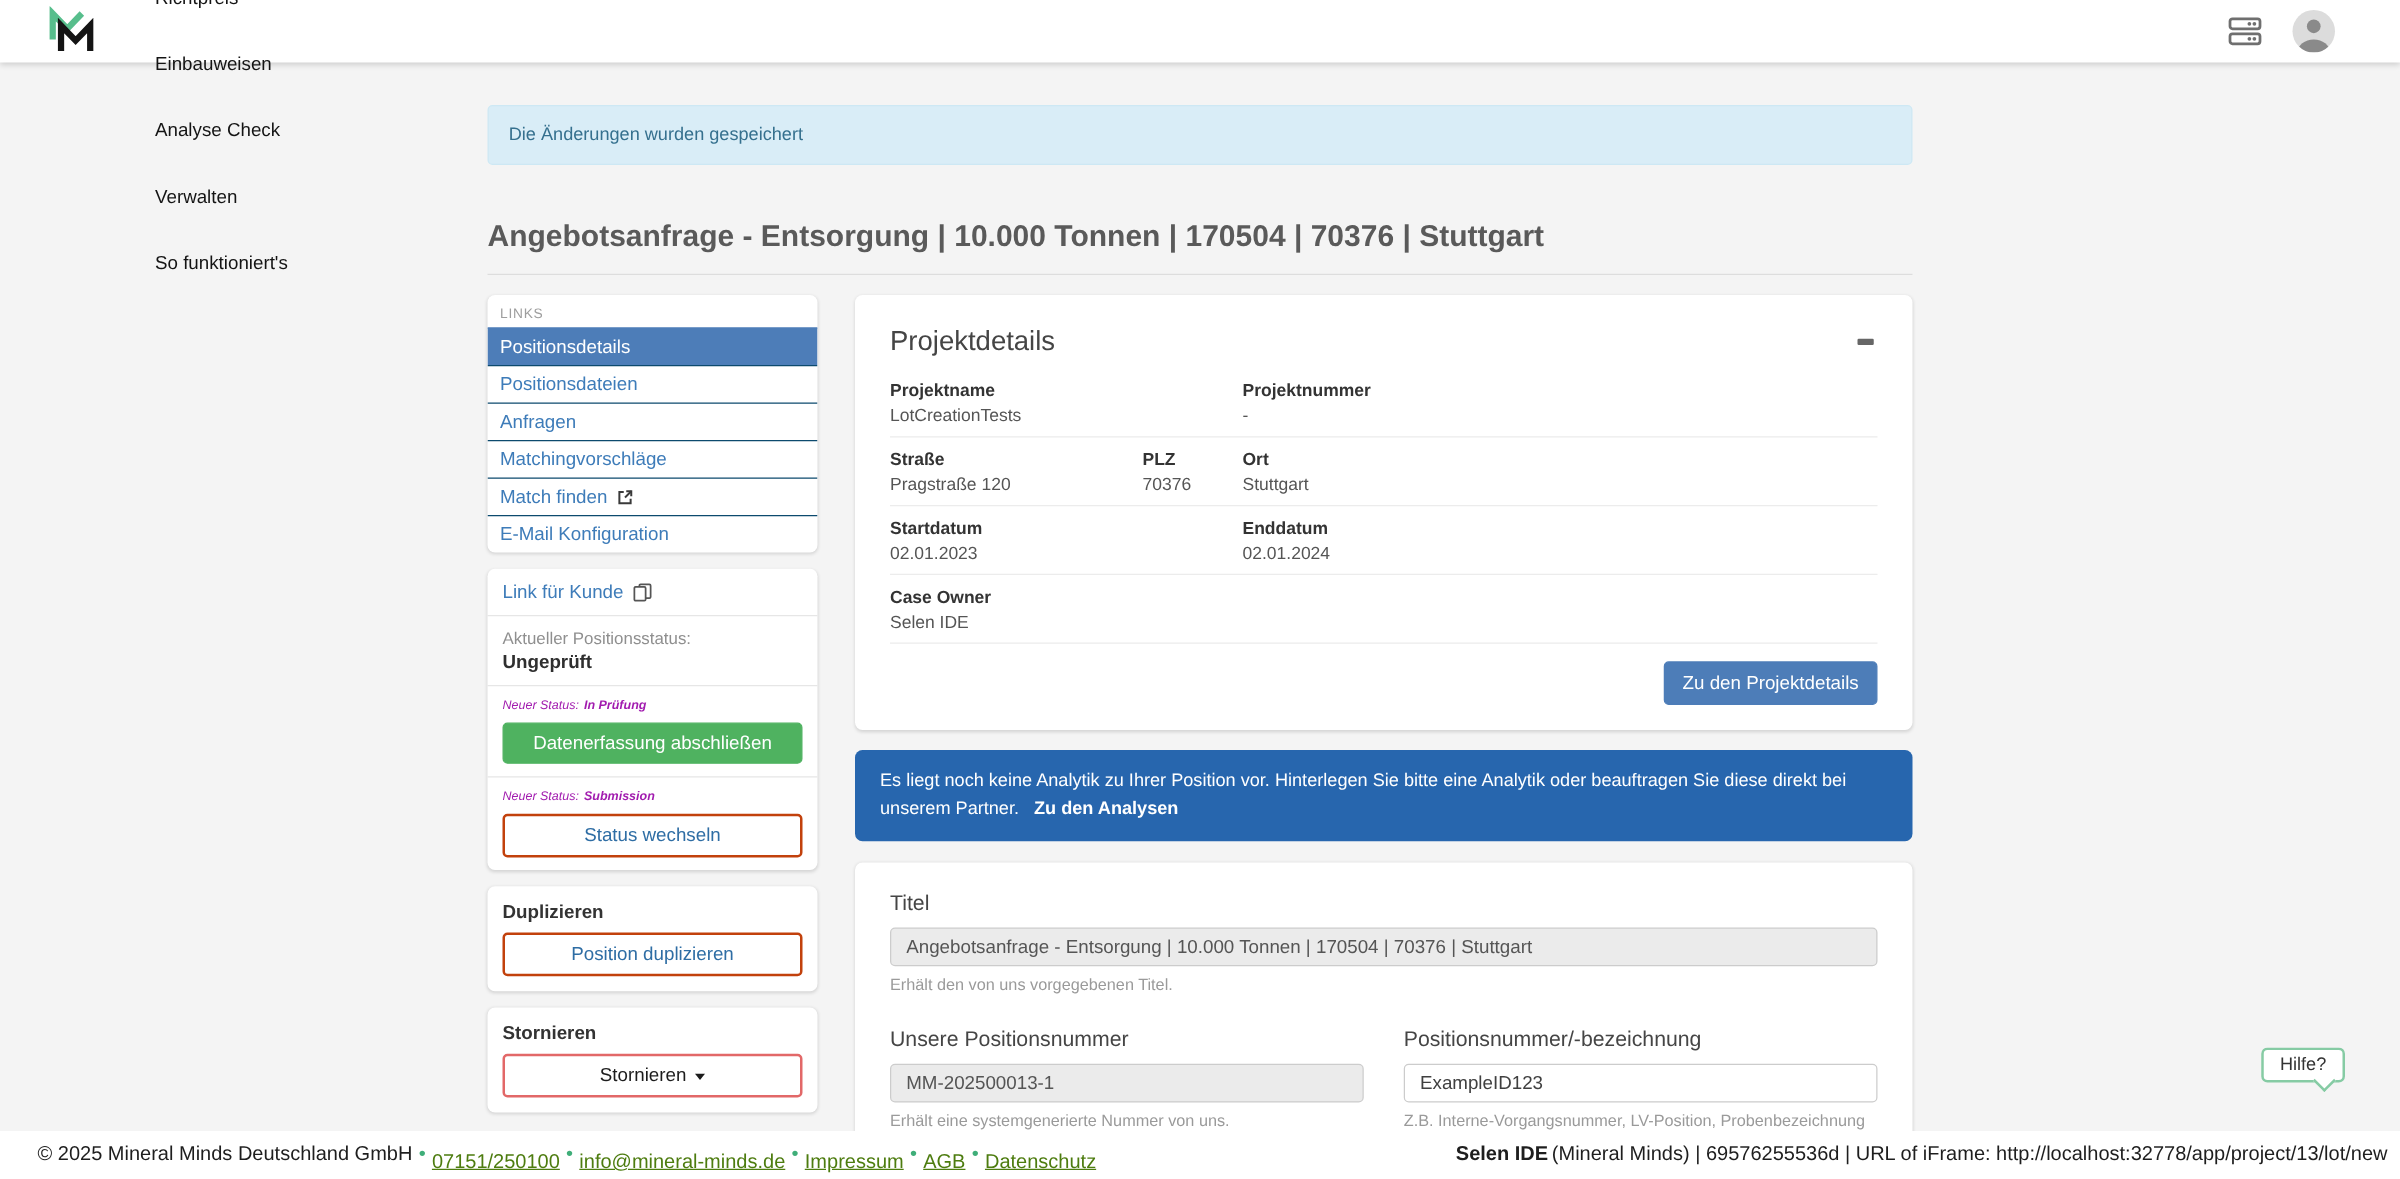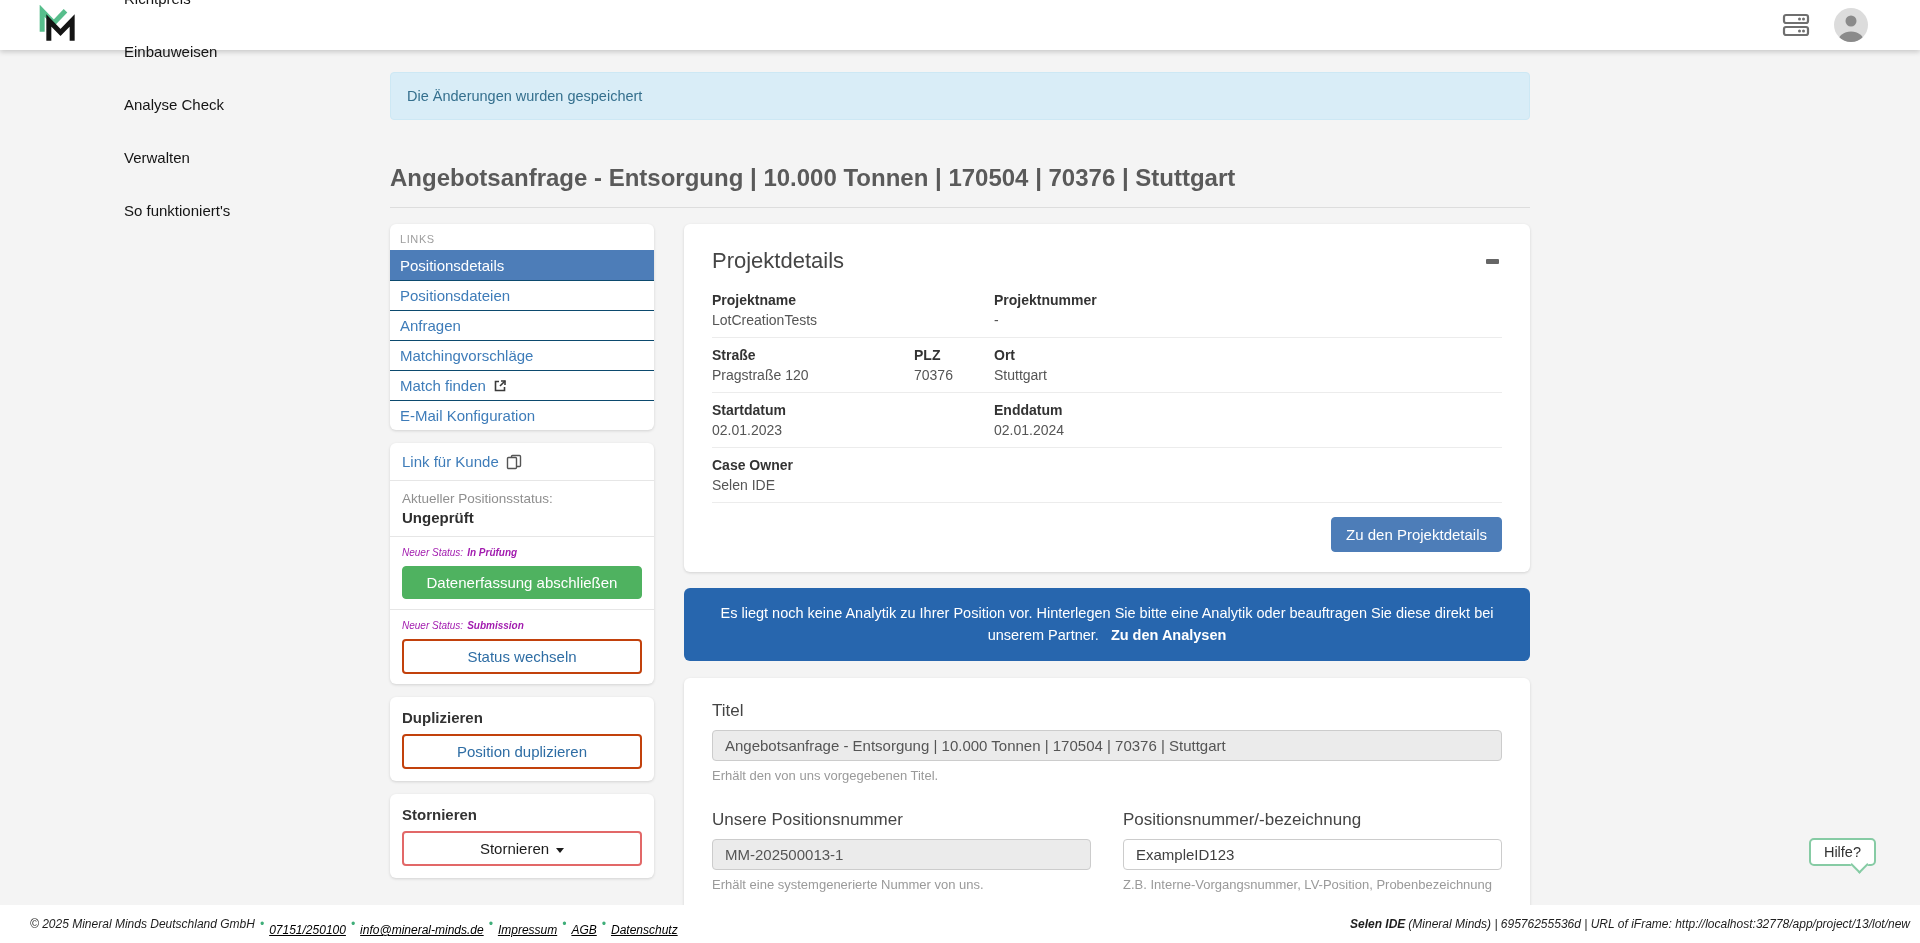--- a/index.html
+++ b/index.html
@@ -14,21 +14,21 @@
   .navbar {
     position:fixed; top:0; left:0; right:0; height:50px; background:#fff;
     box-shadow:0 2px 5px rgba(0,0,0,.18); display:flex; align-items:center; z-index:30;
   }
   .logo { margin-left:38px; width:40px; height:40px; display:flex; align-items:center; }
   .nav-items { display:flex; margin-left:46px; gap:36px;flex-direction:column; }
   .nav-item { font-size:15px; font-weight:500; color:#141414; text-decoration:none; cursor:pointer; }
   .nav-right { margin-left:auto; margin-right:52px; display:flex; align-items:center; gap:24px; }
   .avatar { width:34px; height:34px; border-radius:50%; background:#dcdcdc; overflow:hidden; cursor:pointer; }
   
-  .container { width:1140px; margin:0 auto; padding-top:72px; }
+  .container { width:1140px; margin:12px auto; padding-top:72px; }
   .alert-info {
     background:#d9edf7; color:#35708e; border:1px solid #cde8f4;
     border-radius:4px; padding:15px 16px; font-size:14.5px;
   }
   .page-title {
     margin:44px 0 0; font-size:24px; font-weight:bold; color:#5a5a5a;
     padding-bottom:15px; border-bottom:1px solid #ddd;
   }
   .layout-row { display:flex; gap:30px; align-items:flex-start; margin-top:16px; }
   .sidebar { width:264px; flex-shrink:0; }
@@ -71,43 +71,43 @@
   .span12 { grid-column:1 / 3; }
   .col3 { grid-column:3; }
   .span-all { grid-column:1 / 4; }
   .pd-label { font-size:14px; font-weight:bold; color:#333; margin-bottom:4px; }
   .pd-value { font-size:14px; color:#555; }
   .pd-footer { margin-top:14px; display:flex; justify-content:flex-end; }
   .btn-blue { background:#4d7db8; color:#fff; border:1px solid #4d7db8; border-radius:4px;
               font-size:15px; font-family:inherit; padding:8px 14px; cursor:pointer; }
   
   .banner { margin-top:16px; background:#2766ae; color:#fff; border-radius:6px;
-            padding:14px 20px; font-size:14.5px; line-height:1.55;text-align:center; }
+            padding:14px 20px; font-size:14.5px; line-height:1.55; }
   .banner strong { margin-left:12px; cursor:pointer; }
   
   .form-card { margin-top:17px; padding:23px 28px 28px; }
   .form-label { font-size:17px; font-weight:500; color:#454545; margin-bottom:9px; }
   .text-input { width:100%; font-family:inherit; font-size:15px; color:#404040;
                 border:1px solid #ccc; border-radius:4px; padding:6px 12px; height:31px; background:#fff; }
   .text-input:disabled { background:#ebebeb; color:#555; }
   .hint { font-size:13px; color:#9a9a9a; margin-top:7px; }
   .form-row { display:flex; gap:32px; margin-top:27px; }
   .form-col { flex:1; min-width:0; }
   
   .help-bubble { position:fixed; right:44px; bottom:77px; background:#fff; border:2px solid #86cba4;
                  border-radius:5px; padding:4px 13px; font-size:14.5px; color:#333; cursor:pointer; z-index:40; }
   .help-bubble::after { content:""; position:absolute; right:8px; bottom:-7px; width:11px; height:11px;
                  background:#fff; border-right:2px solid #86cba4; border-bottom:2px solid #86cba4;
                  transform:rotate(45deg); }
   
   .footer { position:fixed; bottom:0; left:0; right:0; height:38px; background:#fff; z-index:35;
-            display:flex; align-items:center; justify-content:space-between; padding:0 10px 0 30px; font-size:12px; color:#1e1e1e;font-style:italic; }
+            display:flex; align-items:center; justify-content:space-between; padding:0 10px 0 30px; font-size:16px; color:#1e1e1e; }
   .footer-left { display:flex; align-items:center; gap:5px; }
   .footer-sep { color:#3fae79; }
-  .footer-link { color:#000000; text-decoration:underline; cursor:pointer;margin-top:12px; }
+  .footer-link { color:#4d7c0f; text-decoration:underline; cursor:pointer;margin-top:12px; }
   .footer-right strong { margin-right:3px; }
   svg { display:block; }
 </style>
 </head>
 <body>
 
 <header class="navbar">
   <div class="logo">
     <svg width="40" height="40" viewBox="0 0 48 46">
       <path d="M5 31 L5 6 L19 20.5 L33 6" fill="none" stroke="#57be8c" stroke-width="6"></path>

